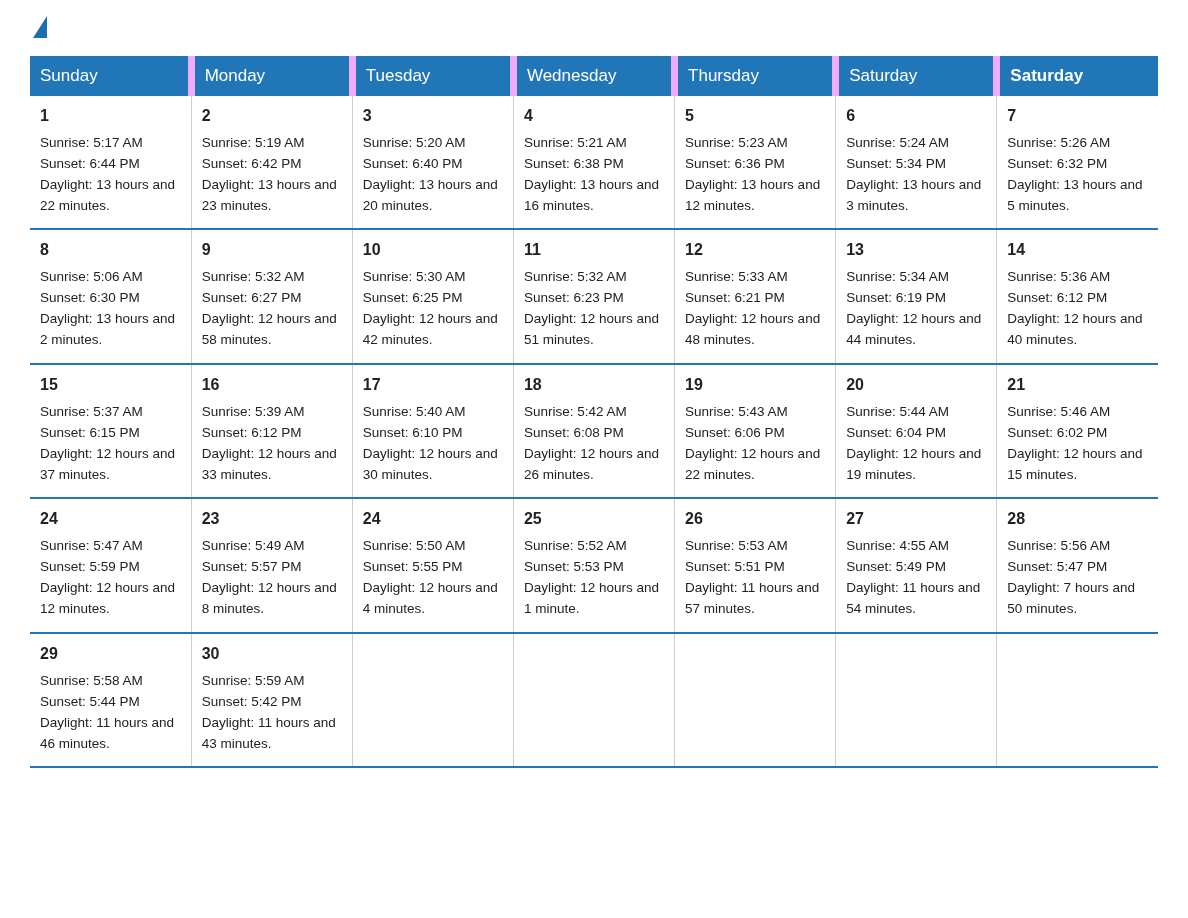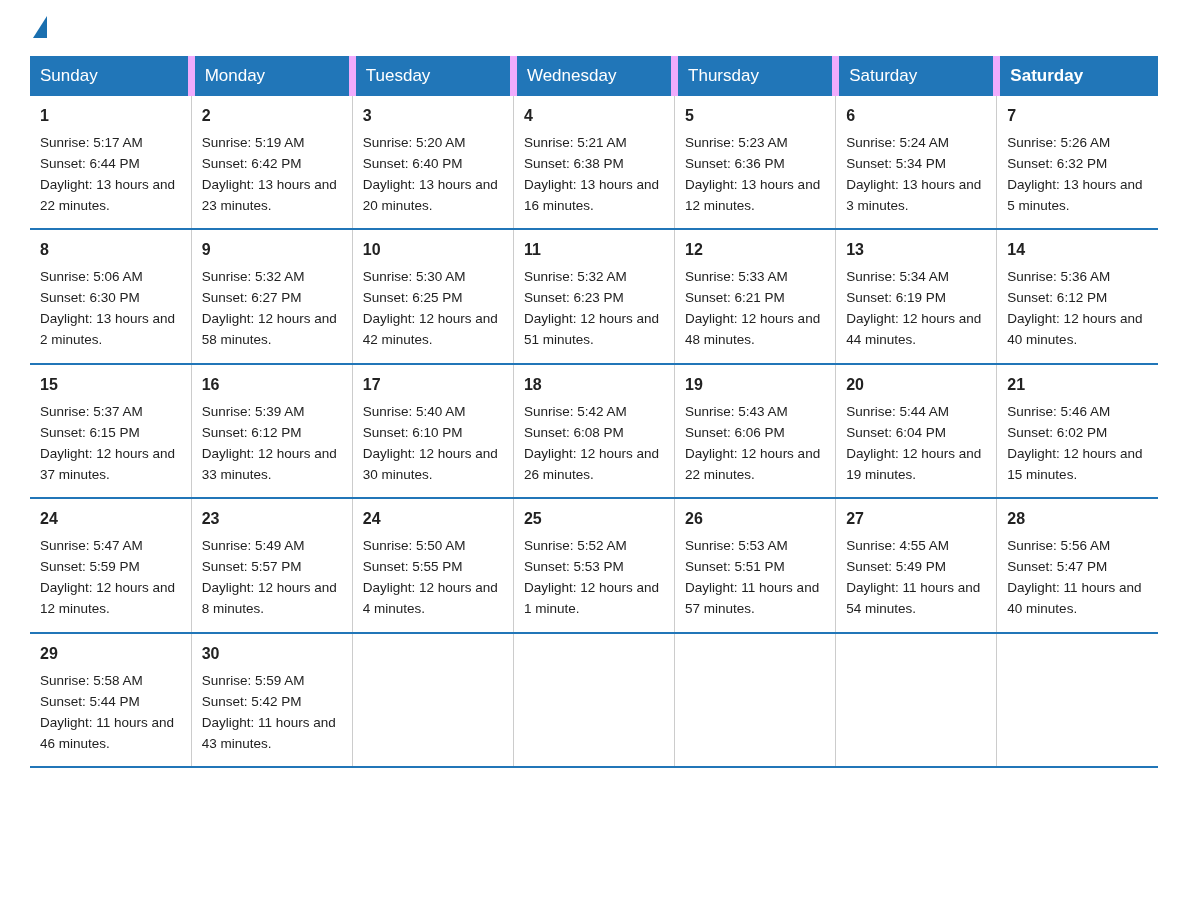--- a/index.html
+++ b/index.html
@@ -161,21 +161,21 @@
         <td><span class="day-num">20</span><span>Sunrise: 5:44 AM</span><br><span>Sunset: 6:04 PM</span><br><span>Daylight: 12 hours and 19 minutes.</span></td>
         <td><span class="day-num">21</span><span>Sunrise: 5:46 AM</span><br><span>Sunset: 6:02 PM</span><br><span>Daylight: 12 hours and 15 minutes.</span></td>
       </tr>
       <tr>
         <td><span class="day-num">24</span><span>Sunrise: 5:47 AM</span><br><span>Sunset: 5:59 PM</span><br><span>Daylight: 12 hours and 12 minutes.</span></td>
         <td><span class="day-num">23</span><span>Sunrise: 5:49 AM</span><br><span>Sunset: 5:57 PM</span><br><span>Daylight: 12 hours and 8 minutes.</span></td>
         <td><span class="day-num">24</span><span>Sunrise: 5:50 AM</span><br><span>Sunset: 5:55 PM</span><br><span>Daylight: 12 hours and 4 minutes.</span></td>
         <td><span class="day-num">25</span><span>Sunrise: 5:52 AM</span><br><span>Sunset: 5:53 PM</span><br><span>Daylight: 12 hours and 1 minute.</span></td>
         <td><span class="day-num">26</span><span>Sunrise: 5:53 AM</span><br><span>Sunset: 5:51 PM</span><br><span>Daylight: 11 hours and 57 minutes.</span></td>
         <td><span class="day-num">27</span><span>Sunrise: 4:55 AM</span><br><span>Sunset: 5:49 PM</span><br><span>Daylight: 11 hours and 54 minutes.</span></td>
-        <td><span class="day-num">28</span><span>Sunrise: 5:56 AM</span><br><span>Sunset: 5:47 PM</span><br><span>Daylight: 11 hours and 40 minutes.</span></td>
+        <td><span class="day-num">28</span><span>Sunrise: 5:56 AM</span><br><span>Sunset: 5:47 PM</span><br><span>Daylight: 7 hours and 50 minutes.</span></td>
       </tr>
       <tr>
         <td><span class="day-num">29</span><span>Sunrise: 5:58 AM</span><br><span>Sunset: 5:44 PM</span><br><span>Daylight: 11 hours and 46 minutes.</span></td>
         <td><span class="day-num">30</span><span>Sunrise: 5:59 AM</span><br><span>Sunset: 5:42 PM</span><br><span>Daylight: 11 hours and 43 minutes.</span></td>
         <td class="empty-cell"></td>
         <td class="empty-cell"></td>
         <td class="empty-cell"></td>
         <td class="empty-cell"></td>
         <td class="empty-cell"></td>
       </tr>

